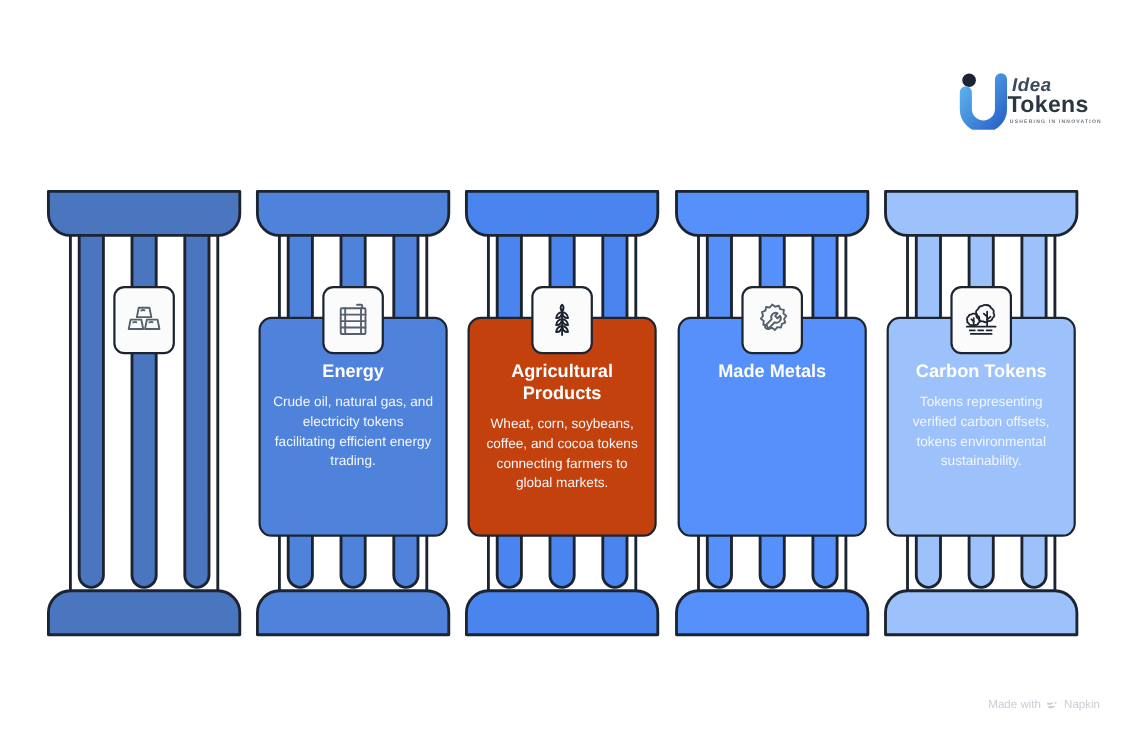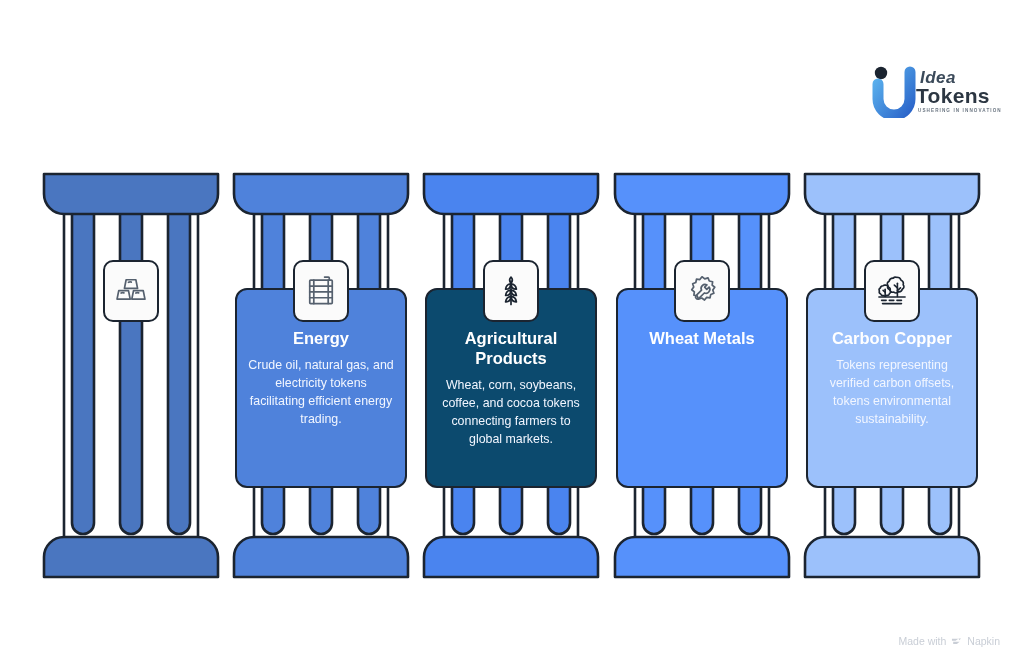--- a/index.html
+++ b/index.html
@@ -265,21 +265,21 @@
         <rect x="84" y="36" width="22" height="330" rx="11"></rect>
         <rect x="132" y="36" width="22" height="330" rx="11"></rect>
       </g>
 
       <path d="M8 6 L182 6 L182 26 a20 20 0 0 1 -20 20 L28 46 a20 20 0 0 1 -20 -20 Z" fill="#4a84ef"></path>
 
       <path d="M8 409 L182 409 L182 389 a20 20 0 0 0 -20 -20 L28 369 a20 20 0 0 0 -20 20 Z" fill="#4a84ef"></path>
     </g>
   </svg>
       </div>
-      <div class="card" style="background: #0c4a6e;">
+      <div class="card" style="background: #c2410c;">
         <div class="card-title">Agricultural Products</div>
      <div class="card-desc">Wheat, corn, soybeans, coffee, and cocoa tokens connecting farmers to global markets.</div>
       </div>
       <div class="icon-badge">
     <svg viewBox="0 0 40 40" xmlns="http://www.w3.org/2000/svg" fill="none" stroke="#1b2430" stroke-width="1.9" stroke-linejoin="round" stroke-linecap="round">
       <line x1="20" y1="9" x2="20" y2="35"></line>
       <path d="M20 4.5 q3 3 0 7 q-3 -4 0 -7Z"></path>
       <path d="M20 12 q5.2 .4 6 6 q-5.4 .3 -6 -6Z"></path>
       <path d="M20 12 q-5.2 .4 -6 6 q5.4 .3 6 -6Z"></path>
       <path d="M20 19 q5.2 .4 6 6 q-5.4 .3 -6 -6Z"></path>
@@ -302,21 +302,21 @@
         <rect x="132" y="36" width="22" height="330" rx="11"></rect>
       </g>
 
       <path d="M8 6 L182 6 L182 26 a20 20 0 0 1 -20 20 L28 46 a20 20 0 0 1 -20 -20 Z" fill="#5691fb"></path>
 
       <path d="M8 409 L182 409 L182 389 a20 20 0 0 0 -20 -20 L28 369 a20 20 0 0 0 -20 20 Z" fill="#5691fb"></path>
     </g>
   </svg>
       </div>
       <div class="card" style="background: rgb(86, 145, 251);">
-        <div class="card-title">Wheat Metals</div>
+        <div class="card-title">Made Metals</div>
       </div>
       <div class="icon-badge">
     <svg viewBox="0 0 40 40" xmlns="http://www.w3.org/2000/svg" fill="none" stroke="#55606e" stroke-width="1.9" stroke-linejoin="round" stroke-linecap="round">
       <path d="M20 4.2 l3.1 2.3 3.6 -1.1 1.4 3.5 3.7 .8 -.5 3.7 2.9 2.4 -2.2 3.1 1.2 3.6
                -3.5 1.4 -.8 3.7 -3.7 -.5 -2.4 2.9 -3.1 -2.2 -3.6 1.2 -1.4 -3.5 -3.7 -.8
                .5 -3.7 -2.9 -2.4 2.2 -3.1 -1.2 -3.6 3.5 -1.4 .8 -3.7 3.7 .5 Z"></path>
       <path d="M25.5 13.2 a4.4 4.4 0 0 0 -6 5.9 l-6.1 6.1 a2.2 2.2 0 0 0 3.1 3.1 l6.1 -6.1
                a4.4 4.4 0 0 0 5.3 -6.6 l-2.6 2.6 -2.4 -2.4 Z"></path>
     </svg>
       </div>
@@ -334,21 +334,21 @@
         <rect x="132" y="36" width="22" height="330" rx="11"></rect>
       </g>
 
       <path d="M8 6 L182 6 L182 26 a20 20 0 0 1 -20 20 L28 46 a20 20 0 0 1 -20 -20 Z" fill="#9cc1fb"></path>
 
       <path d="M8 409 L182 409 L182 389 a20 20 0 0 0 -20 -20 L28 369 a20 20 0 0 0 -20 20 Z" fill="#9cc1fb"></path>
     </g>
   </svg>
       </div>
       <div class="card" style="background: rgb(156, 193, 251);">
-        <div class="card-title">Carbon Copper</div>
+        <div class="card-title">Carbon Tokens</div>
      <div class="card-desc">Tokens representing verified carbon offsets, tokens environmental sustainability.</div>
       </div>
       <div class="icon-badge">
     <svg viewBox="0 0 40 40" xmlns="http://www.w3.org/2000/svg" fill="none" stroke="#1b2430" stroke-width="1.8" stroke-linejoin="round" stroke-linecap="round">
       <path d="M24.5 4.8 q4.4 -.4 5.6 3.2 q3.4 1.5 2.3 5 q2.2 2.9 -1 5 q-.6 3.3 -4.4 3
                q-2.4 2.3 -5 .2 q-3.6 .8 -4.6 -2.6 q-3.2 -1.3 -2 -4.7 q-1.8 -3.1 1.4 -4.8
                q.9 -3.6 4.6 -3.4 q1.4 -1.5 3.1 -.9Z"></path>
       <path d="M26 11.5 V26"></path>
       <path d="M26 16.5 l-3.4 -3"></path>
       <path d="M26 19.5 l3.4 -3"></path>

